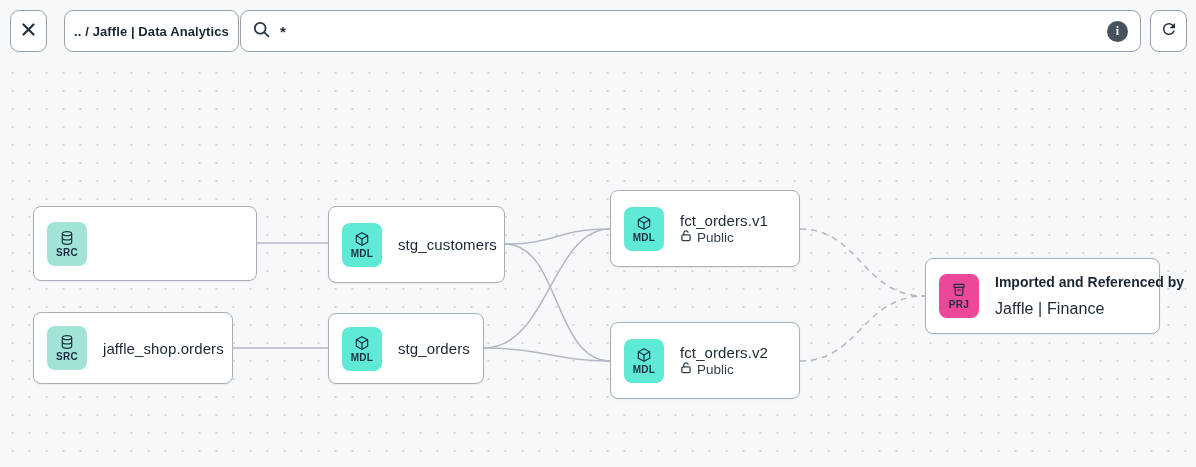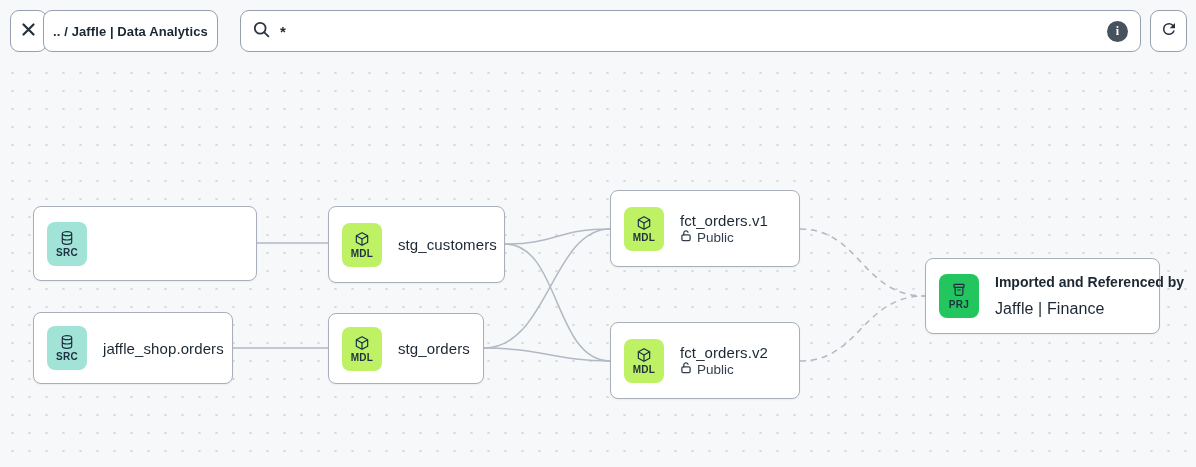--- a/index.html
+++ b/index.html
@@ -21,21 +21,21 @@
   
   .chip {
     position: absolute; top: 10px; height: 42px;
     background: #FFFFFF;
     border: 1px solid #97A0AE;
     border-radius: 9px;
     display: flex; align-items: center;
   }
   .btn { justify-content: center; cursor: pointer; }
   .close-chip   { left: 10px;  width: 37px; }
-  .crumb-chip   { left: 43px;  width: 175px; justify-content: center; }
+  .crumb-chip   { left: 64px;  width: 175px; justify-content: center; }
   .search-chip  { left: 240px; width: 901px; padding: 0 12px; }
   .refresh-chip { left: 1150px; width: 37px; }
   .crumb-text { font-size: 13px; font-weight: 700; color: #1B2733; letter-spacing: .1px; }
   .search-input {
     flex: 1; border: none; outline: none; background: transparent;
     font-family: "Liberation Sans", sans-serif;
     font-size: 15px; font-weight: 700; color: #1B2733; margin-left: 10px;
   }
   .info-dot {
     width: 21px; height: 21px; border-radius: 50%;
@@ -58,22 +58,22 @@
     padding-left: 13px;
     box-shadow: 0 1px 2px rgba(16,24,40,.05);
     cursor: pointer;
   }
   .badge {
     width: 40px; height: 44px; border-radius: 8px;
     display: flex; flex-direction: column; align-items: center; justify-content: center;
     gap: 2px; flex: 0 0 auto;
   }
   .badge.src { background: #A2E3D8; }
-  .badge.mdl { background: #bef264; }
-  .badge.prj { background: #22c55e; }
+  .badge.mdl { background: #5eead4; }
+  .badge.prj { background: #ec4899; }
   .badge-label { font-size: 10px; font-weight: 700; color: #1D3040; letter-spacing: .3px; line-height: 1; }
   .badge svg { display: block; }
   .node-text { margin-left: 16px; display: flex; flex-direction: column; justify-content: flex-start; }
   .node-title { font-size: 15px; color: #1B2733; letter-spacing: .1px; white-space: nowrap; }
   .node-sub { display: flex; align-items: center; gap: 5px; margin-top: 0; color: #333F4E; font-size: 13.5px; }
   .node-subtitle { font-size: 14px; font-weight: 700; color: #1B2733; white-space: nowrap; }
   .node-title-lg { font-size: 16px; margin-top: 10px; }
   
   .n-src-customers { left: 33px;  top: 206px; width: 224px; height: 75px; }
   .n-src-orders    { left: 33px;  top: 312px; width: 200px; height: 72px; }

